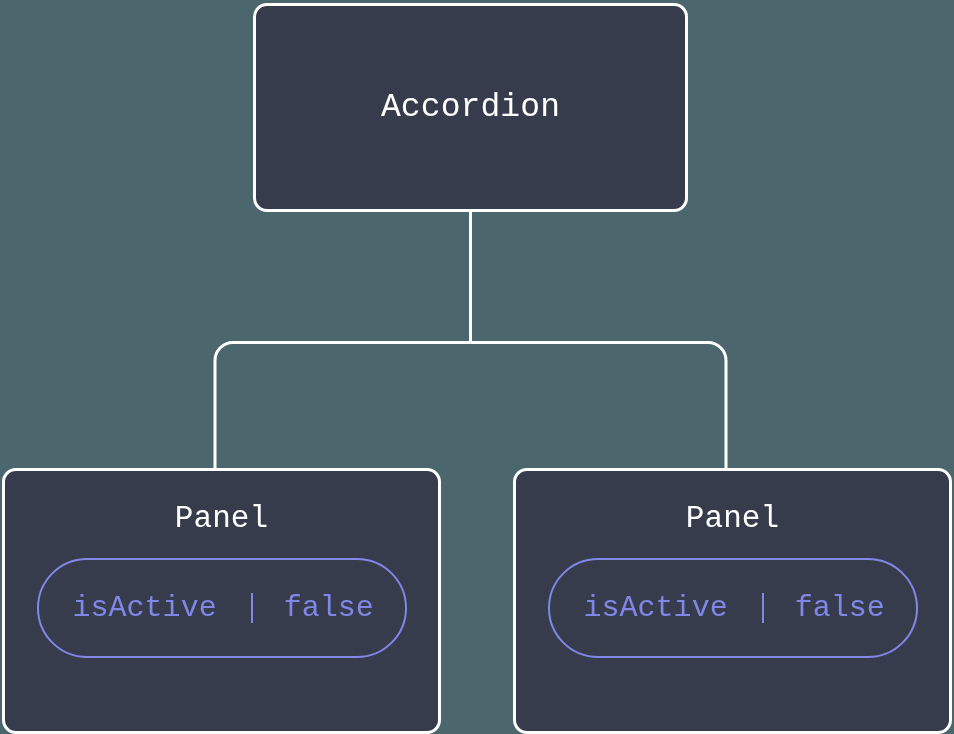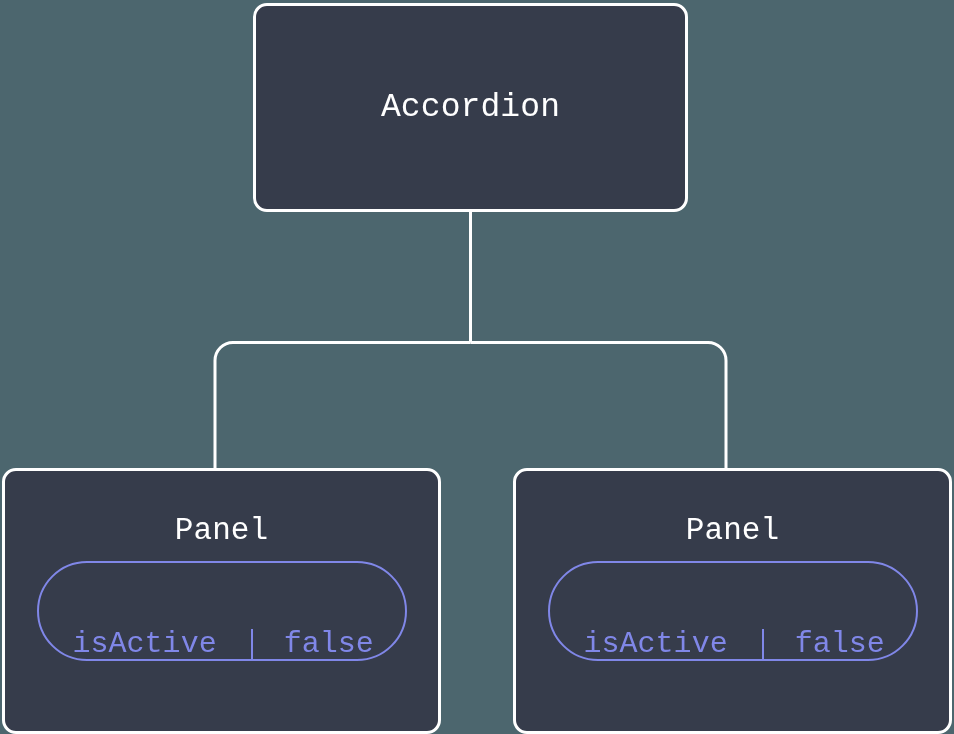--- a/index.html
+++ b/index.html
@@ -59,46 +59,46 @@
     width: 435px;
     height: 209px;
     justify-content: center;
   }
 
   .node-panel {
     top: 468px;
     width: 439px;
     height: 266px;
     border-radius: 14px;
-    padding-top: 44px;
+    padding-top: 32px;
   }
   .node-panel-left  { left: 2px; }
   .node-panel-right { left: 513px; }
 
   .node-title {
     color: #ffffff;
     font-size: 31px;
     line-height: 1;
     letter-spacing: 0.1px;
     white-space: nowrap;
   }
   .node-root .node-title {
     font-size: 33px;
   }
 
   
   .state-badge {
-    margin-top: 15px;
+    margin-top: 24px;
     box-sizing: border-box;
     width: 370px;
     height: 100px;
     border: 2px solid #8087e8;
     border-radius: 50px;
     display: flex;
-    align-items: flex-end;
+    align-items: center;
     overflow: hidden;
   }
   .state-key,
   .state-value {
     display: flex;
     align-items: center;
     justify-content: center;
     color: #8087e8;
     font-size: 30px;
     line-height: 1;

